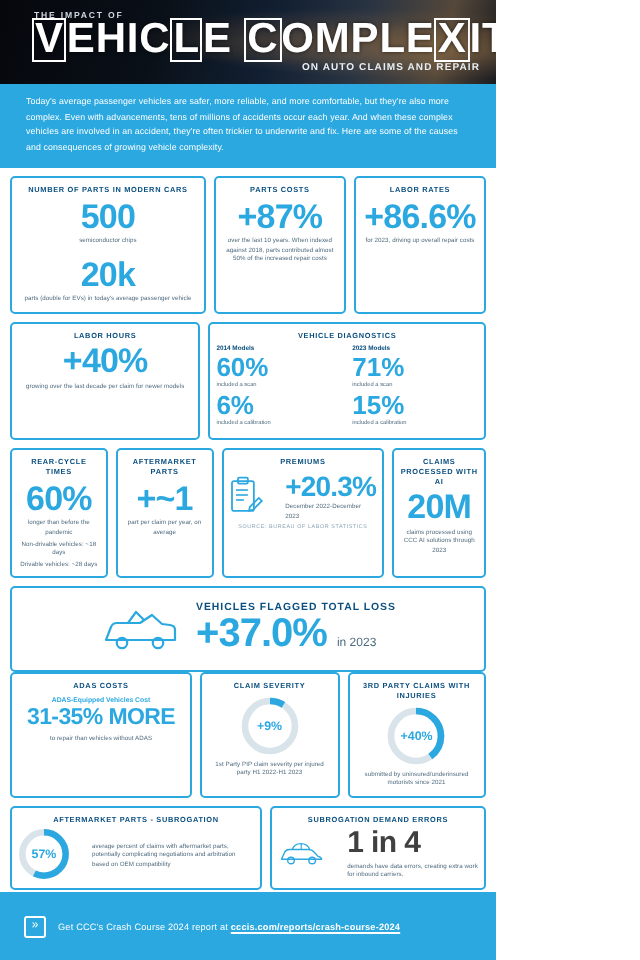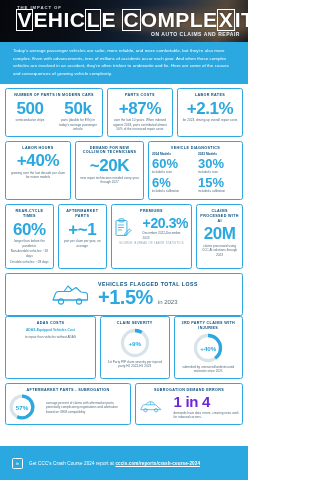--- a/index.html
+++ b/index.html
@@ -78,21 +78,21 @@
     line-height: 1.0; letter-spacing: -0.4px;
   }
   .big.sm { font-size: 14px; }
   .cap {
     font-size: 3.1px; color: #4f6b7f; line-height: 1.45;
     margin-top: 1.5px; letter-spacing: 0.03px;
   }
   .srcline { font-size: 2.7px; color: #8aa3b5; letter-spacing: 0.3px; margin-top: 2px; }
 
   
-  .pair { display: flex; gap: 6px; justify-content: center; width: 100%; }
+  .pair { display: flex; gap: 6px; justify-content: center; width: 100%; flex-direction: column; }
   .pair > div { flex: 1; }
 
   .diag-grid { width: 100%; }
   .diag-row { display: flex; gap: 5px; justify-content: center; }
   .diag-col { flex: 1; }
   .diag-label { font-size: 3.2px; color: #0a4f80; font-weight: bold; text-align: left; margin-bottom: 0.5px; }
   .diag-val { font-size: 13px; font-weight: bold; color: #2ba8e0; line-height: 1; text-align: left; }
   .diag-cap { font-size: 2.9px; color: #4f6b7f; text-align: left; margin-bottom: 2px; }
 
   
@@ -111,21 +111,21 @@
 
   .adas-sub { font-size: 3.4px; color: #2ba8e0; font-weight: bold; margin-bottom: 1px; }
   .adas-big { font-size: 11.5px; font-weight: bold; color: #2ba8e0; letter-spacing: -0.3px; line-height: 1.05; }
 
   .donut-wrap { position: relative; width: 30px; height: 30px; }
   .donut-val {
     position: absolute; inset: 0; display: flex; align-items: center; justify-content: center;
     font-size: 6.2px; font-weight: bold; color: #2ba8e0;
   }
 
-  .oneinfour { font-size: 15px; font-weight: bold; color: #6d28d9; line-height: 1; letter-spacing: -0.3px; }
+  .oneinfour { font-size: 15px; font-weight: bold; color: #404040; line-height: 1; letter-spacing: -0.3px; }
 
   
   .footer {
     position: absolute; left: 0; bottom: 0; width: 100%;
     background: #2ba8e0; color: #ffffff;
     display: flex; align-items: center; gap: 6px;
     padding: 8px 12px; height: 34px;
   }
   .footer-icon {
     width: 11px; height: 11px; border: 0.9px solid #ffffff; border-radius: 1.5px;
@@ -153,66 +153,61 @@
 
     <div class="row">
       <div class="card" style="flex:1.55">
         <div class="card-title">NUMBER OF PARTS IN MODERN CARS</div>
         <div class="pair">
           <div>
             <div class="big">500</div>
             <div class="cap">semiconductor chips</div>
           </div>
           <div>
-            <div class="big">50k</div>
+            <div class="big">20k</div>
             <div class="cap">parts (double for EVs) in today's average passenger vehicle</div>
           </div>
         </div>
       </div>
       <div class="card" style="flex:1">
         <div class="card-title">PARTS COSTS</div>
         <div class="big">+87%</div>
         <div class="cap">over the last 10 years. When indexed against 2018, parts contributed almost 50% of the increased repair costs</div>
       </div>
       <div class="card" style="flex:1">
         <div class="card-title">LABOR RATES</div>
-        <div class="big">+2.1%</div>
+        <div class="big">+86.6%</div>
         <div class="cap">for 2023, driving up overall repair costs</div>
       </div>
     </div>
 
     <div class="row">
       <div class="card" style="flex:1">
         <div class="card-title">LABOR HOURS</div>
         <div class="big">+40%</div>
         <div class="cap">growing over the last decade per claim for newer models</div>
-      </div>
-      <div class="card" style="flex:1.05">
-        <div class="card-title">DEMAND FOR NEW COLLISION TECHNICIANS</div>
-        <div class="big">~20K</div>
-        <div class="cap">new repair technicians needed every year through 2027</div>
       </div>
       <div class="card" style="flex:1.5">
         <div class="card-title">VEHICLE DIAGNOSTICS</div>
         <div class="diag-grid">
           <div class="diag-row">
             <div class="diag-col">
                 <div class="diag-label">2014 Models</div>
               </div>
             <div class="diag-col">
                 <div class="diag-label">2023 Models</div>
               </div>
           </div>
           <div class="diag-row">
             <div class="diag-col">
               <div class="diag-val">60%</div>
               <div class="diag-cap">included a scan</div>
             </div>
             <div class="diag-col">
-              <div class="diag-val">30%</div>
+              <div class="diag-val">71%</div>
               <div class="diag-cap">included a scan</div>
             </div>
           </div>
           <div class="diag-row">
             <div class="diag-col">
               <div class="diag-val">6%</div>
               <div class="diag-cap">included a calibration</div>
             </div>
             <div class="diag-col">
               <div class="diag-val">15%</div>
@@ -264,28 +259,29 @@
     <div class="banner">
       <svg width="40" height="24" viewBox="0 0 40 24">
         <path d="M3 17 L5.5 10.5 C6 9.2 7 8.5 8.5 8.5 L20 8.5 L26 4.5 L31 9 L35 9.5 C36.8 9.7 37.5 10.8 37.5 12 L37.5 17 Z" fill="none" stroke="#2ba8e0" stroke-width="1.1" stroke-linejoin="round"></path>
         <line x1="3" y1="17" x2="37.5" y2="17" stroke="#2ba8e0" stroke-width="1.1"></line>
         <circle cx="11" cy="18.5" r="2.6" fill="none" stroke="#2ba8e0" stroke-width="1.1"></circle>
         <circle cx="29" cy="18.5" r="2.6" fill="none" stroke="#2ba8e0" stroke-width="1.1"></circle>
         <path d="M14 8.5 L18 3 L22 7" fill="none" stroke="#2ba8e0" stroke-width="1.1" stroke-linejoin="round"></path>
       </svg>
       <div class="banner-text">
         <div class="banner-title">VEHICLES FLAGGED TOTAL LOSS</div>
-        <div class="banner-big"><span>+1.5%</span> <small>in 2023</small></div>
+        <div class="banner-big"><span>+37.0%</span> <small>in 2023</small></div>
       </div>
     </div>
 
     <div class="row">
       <div class="card" style="flex:1.35">
         <div class="card-title">ADAS COSTS</div>
         <div class="adas-sub">ADAS-Equipped Vehicles Cost</div>
+        <div class="adas-big">31-35% MORE</div>
         <div class="cap">to repair than vehicles without ADAS</div>
       </div>
       <div class="card" style="flex:1">
         <div class="card-title">CLAIM SEVERITY</div>
         <div class="donut-wrap">
           <svg width="30" height="30" viewBox="0 0 36 36">
             <circle cx="18" cy="18" r="15" fill="none" stroke="#d9e3ea" stroke-width="4"></circle>
             <circle cx="18" cy="18" r="15" fill="none" stroke="#2ba8e0" stroke-width="4" stroke-dasharray="8.48 85.7" stroke-linecap="butt" transform="rotate(-90 18 18)"></circle>
           </svg>
           <div class="donut-val">+9%</div>

